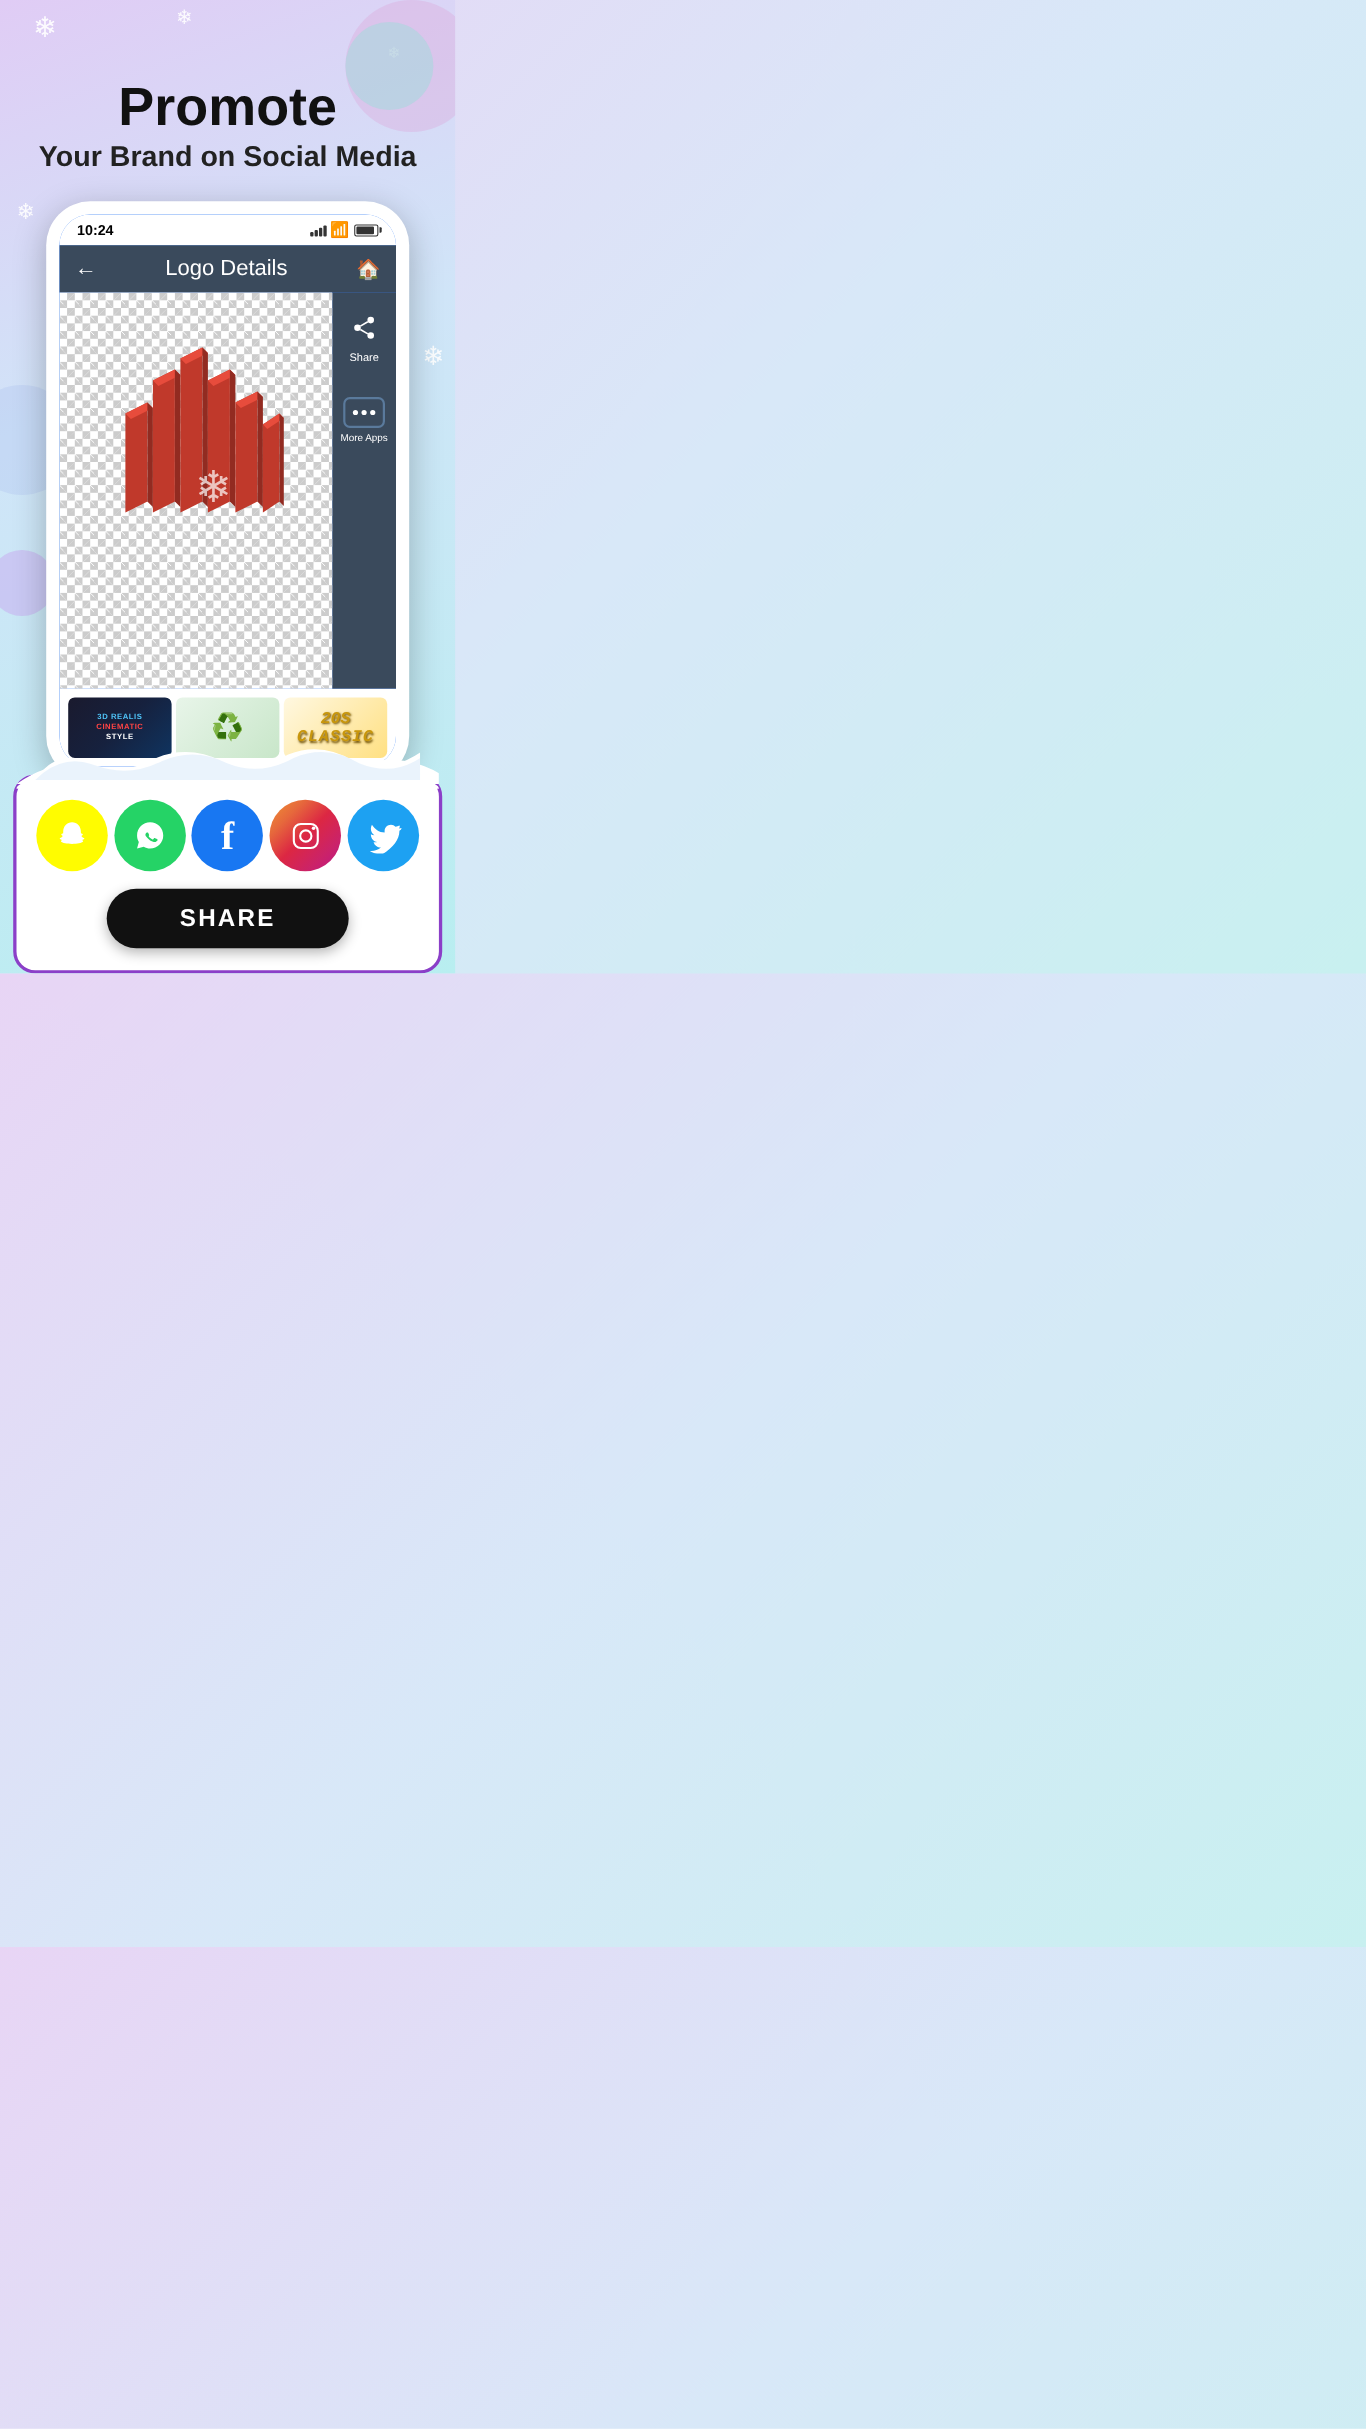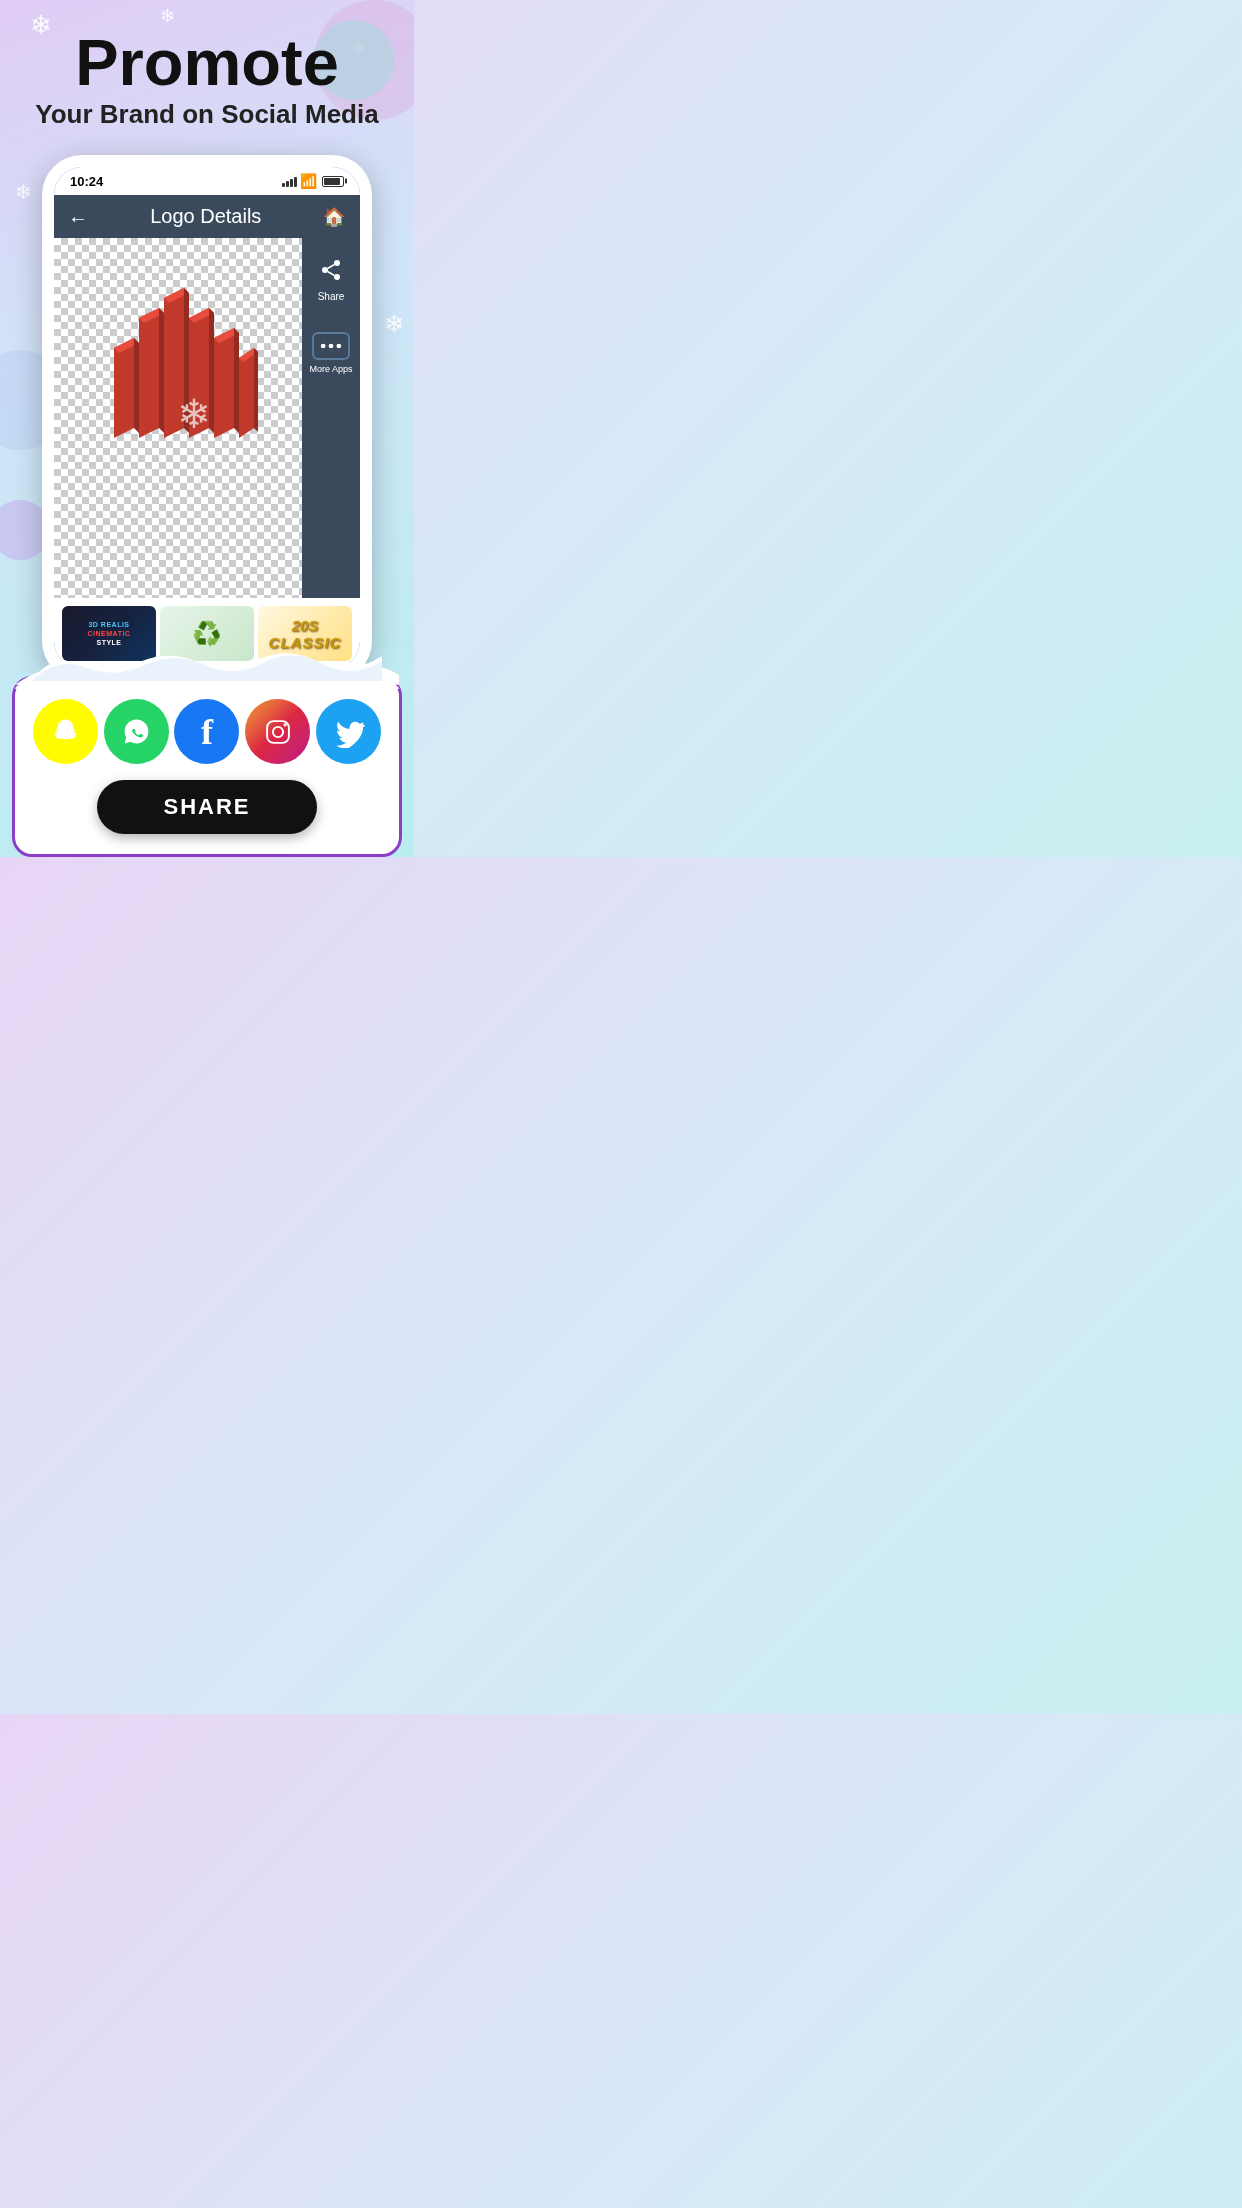--- a/index.html
+++ b/index.html
@@ -16,24 +16,25 @@
 
     
     .header {
       text-align: center;
       padding: 30px 20px 15px;
       position: relative;
       z-index: 2;
     }
 
     .header-title {
-      font-size: 65px;
+      font-size: 49px;
       font-weight: 900;
       color: #111;
       line-height: 1;
+      margin-top: 44px;
     }
 
     .header-subtitle {
       font-size: 26px;
       font-weight: 700;
       color: #222;
       margin-top: 4px;
       text-align: center;
     }
 
@@ -535,21 +536,21 @@
           </div>
 
           <div class="templates-row">
             <div class="template-thumb thumb-cinematic">
               <span style="font-size:7px; color:#4FC3F7; text-align:center; line-height:1.3;">3D REALIS<br><span style="color:#f44;">CINEMATIC</span><br><span style="color:white;">STYLE</span></span>
             </div>
             <div class="template-thumb thumb-green">
               <span style="font-size:24px;">♻️</span>
             </div>
             <div class="template-thumb thumb-classic">
-              <span style="color:#c8960c; font-size:15px; font-weight:900; font-style:italic; text-shadow: 1px 1px 2px #6b4c00;">20S<br><span style="font-size:15px; letter-spacing:1px;">CLASSIC</span></span>
+              <span style="color:#c8960c; font-size:15px; font-weight:900; font-style:italic; text-shadow: 1px 1px 2px #6b4c00; font-family: Liberation Mono, monospace;">20S<br><span style="font-size:15px; letter-spacing:1px;">CLASSIC</span></span>
             </div>
           </div>
 
         </div>
       </div>
 
       <div style="position:absolute; bottom:0px; left:-5px; right:-5px; z-index:10; pointer-events:none;">
         <svg viewBox="0 0 350 35" xmlns="http://www.w3.org/2000/svg" preserveAspectRatio="none" style="width:100%; height:35px; display:block;">
           <path d="M0,35 Q20,5 50,20 Q80,32 110,15 Q140,3 170,18 Q200,30 230,12 Q260,0 290,18 Q320,30 350,10 L350,35 Z" fill="white"></path>
           <path d="M0,35 Q25,10 55,22 Q85,33 115,18 Q145,5 175,20 Q205,32 235,15 Q265,2 295,20 Q325,32 350,15 L350,35 Z" fill="rgba(220,235,250,0.6)"></path>

